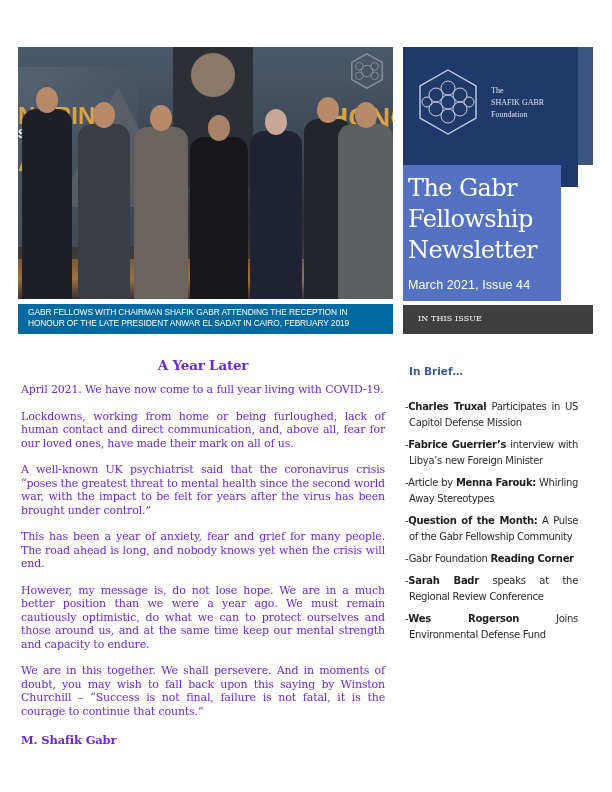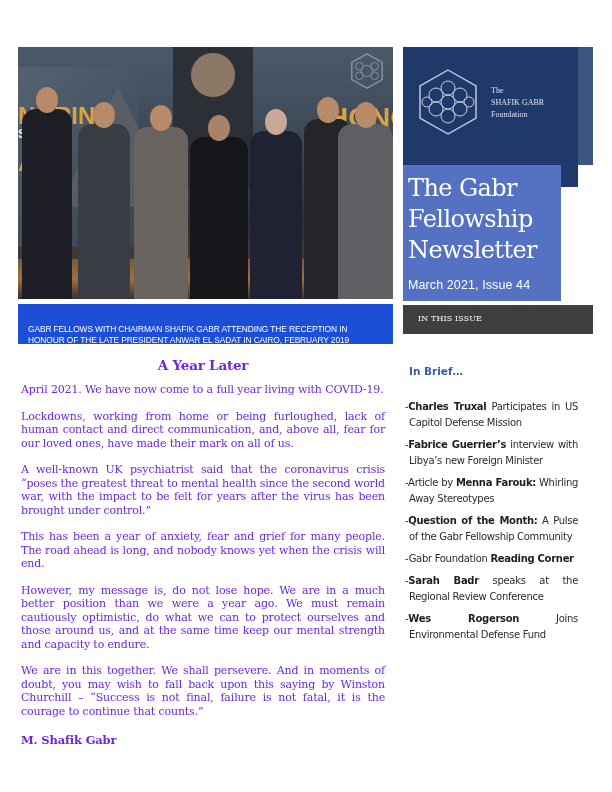--- a/index.html
+++ b/index.html
@@ -42,23 +42,23 @@
     position: absolute; bottom: 0; border-radius: 14px 14px 0 0;
   }
   .person .head {
     position: absolute; left: 50%; transform: translateX(-50%); top: -22px;
     width: 22px; height: 26px; border-radius: 50%; background: #b88a6a;
   }
 
   
   .caption {
     position: absolute; left: 18px; top: 304px; width: 375px; height: 30px;
-    background: #1d4ed8; color: #ffffff;
+    background: #0369a1; color: #ffffff;
     font-family: "Liberation Sans", sans-serif; font-size: 8.4px; line-height: 11px;
-    padding: 20px 10px; box-sizing: border-box; letter-spacing: -0.1px;
+    padding: 3px 10px; box-sizing: border-box; letter-spacing: -0.1px;
   }
 
   
   .logo-box {
     position: absolute; left: 403px; top: 47px; width: 190px; height: 118px;
     background: #3c5580;
   }
   .logo-inner {
     position: absolute; left: 0; top: 0; width: 175px; height: 140px;
     background: #20396b;

